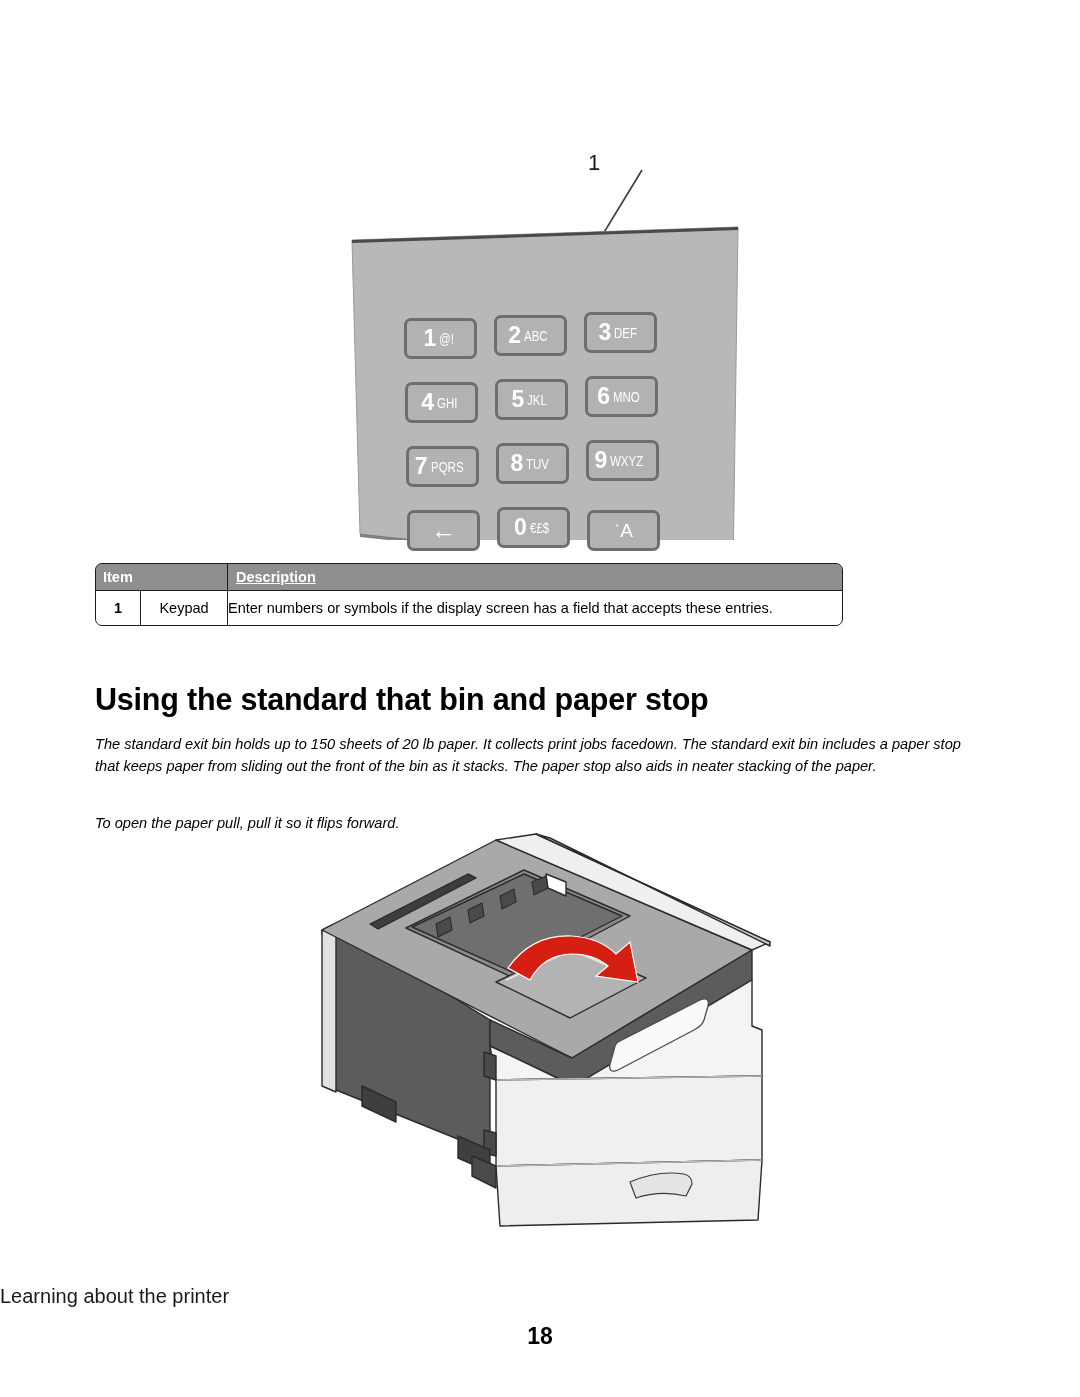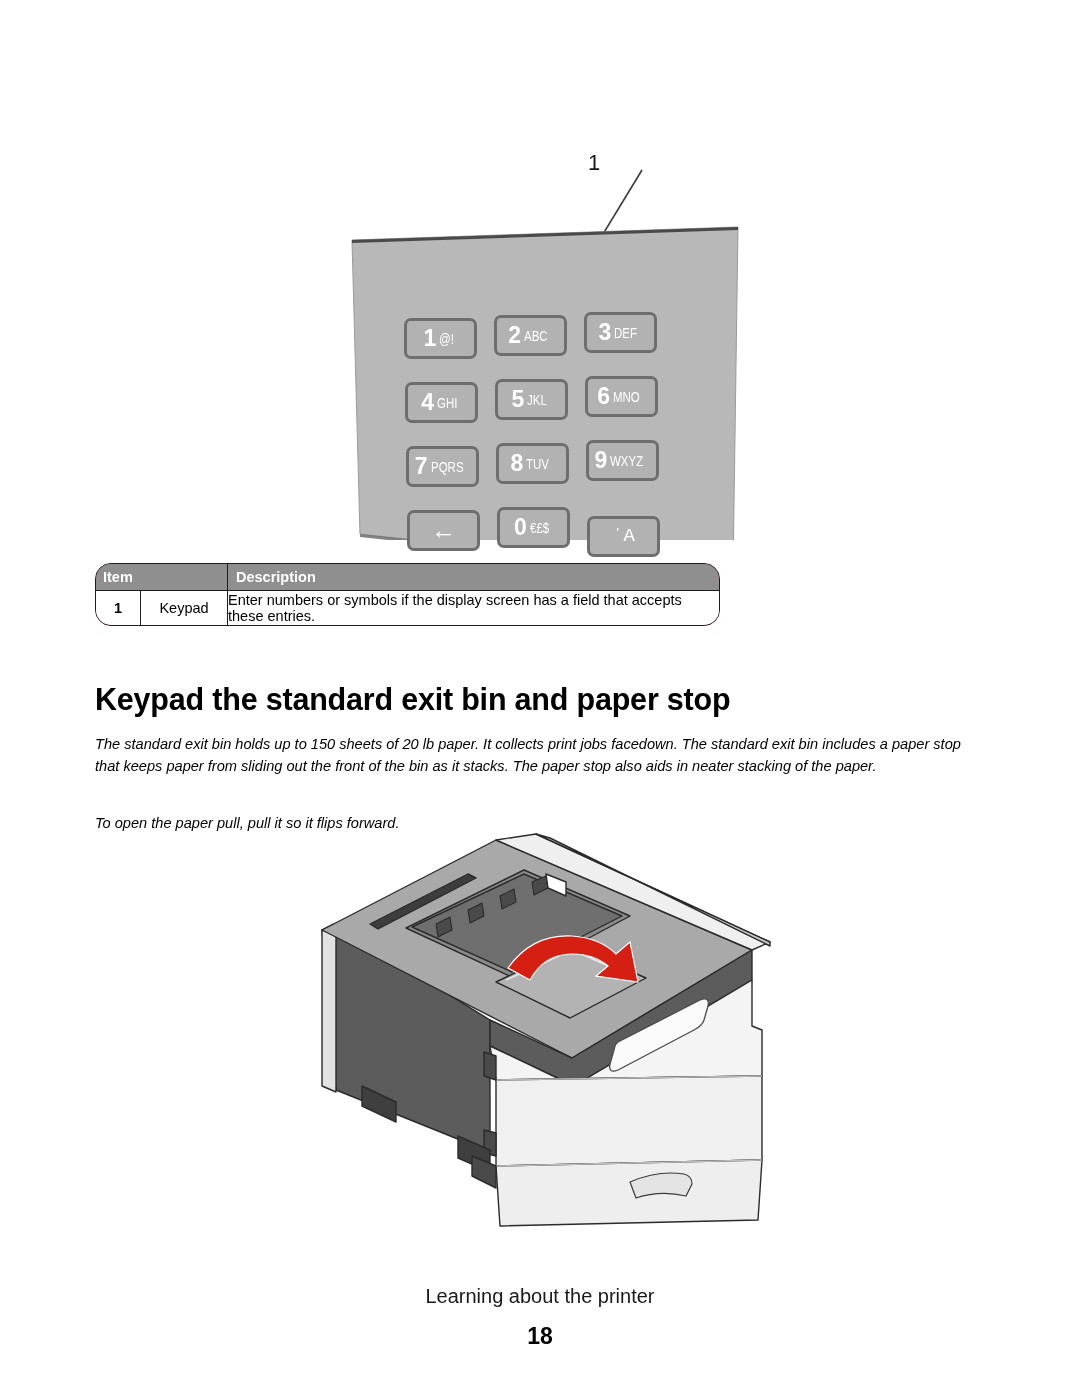--- a/index.html
+++ b/index.html
@@ -93,25 +93,25 @@
     font-size: 19px;
     line-height: 1;
     font-weight: 400;
   }
 
   
   .item-table {
     position: absolute;
     left: 95px;
     top: 563px;
-    width: 625px;
+    width: 748px;
     border-collapse: separate;
     border-spacing: 0;
     border: 1.5px solid #1c1c1c;
-    border-radius: 16px;
+    border-radius: 7px;
     overflow: hidden;
     background: #ec4899;
   }
   .item-table th,
   .item-table td {
     font-size: 14.5px;
     font-family: "Liberation Sans", sans-serif;
     padding: 0;
     vertical-align: middle;
   }
@@ -120,20 +120,21 @@
     color: #ffffff;
     font-weight: 700;
     height: 26px;
     text-align: left;
     padding-left: 7px;
     border-bottom: 1.5px solid #1c1c1c;
   }
   .item-table thead th.desc-head {
     border-left: 1.5px solid #1c1c1c;
     padding-left: 8px;
+    text-decoration: underline;
   }
   .item-table tbody td {
     height: 28px;
     background: #ffffff;
   }
   .item-table td.col-num {
     width: 44px;
     text-align: center;
     font-weight: 700;
   }
@@ -178,21 +179,21 @@
     width: 480px;
     height: 420px;
   }
 
   
   .footer-title {
     position: absolute;
     left: 0;
     top: 1285px;
     width: 1080px;
-    text-align: center;
+    text-align: left;
     font-size: 20px;
     color: #1a1a1a;
   }
   .footer-page {
     position: absolute;
     left: 0;
     top: 1323px;
     width: 1080px;
     text-align: center;
     font-size: 23px;
@@ -259,21 +260,21 @@
       <span class="letters">WXYZ</span>
     </div>
 
     <div class="key" style="left:3px; top:192px;">
       <span class="arrow-glyph">←</span>
     </div>
     <div class="key" style="left:93px; top:189px;">
       <span class="digit">0</span>
       <span class="letters">€£$</span>
     </div>
-    <div class="key" style="left:183px; top:198px;font-family:Liberation Mono, monospace;">
+    <div class="key" style="left:183px; top:192px;">
       <span class="shift-glyph">ˈA</span>
     </div>
   </div>
 </div>
 
 <table class="item-table">
   <thead>
     <tr>
       <th colspan="2">Item</th>
       <th class="desc-head">Description</th>
@@ -281,21 +282,21 @@
   </thead>
   <tbody>
     <tr>
       <td class="col-num">1</td>
       <td class="col-name">Keypad</td>
       <td class="col-desc">Enter numbers or symbols if the display screen has a field that accepts these entries.</td>
     </tr>
   </tbody>
 </table>
 
-<h1 class="section-heading">Keypad the standard exit bin and paper stop</h1>
+<h1 class="section-heading">Using the standard that bin and paper stop</h1>
 <p class="para para-1">The standard exit bin holds up to 150 sheets of 20 lb paper. It collects print jobs facedown. The standard exit bin includes a paper stop that keeps paper from sliding out the front of the bin as it stacks. The paper stop also aids in neater stacking of the paper.</p>
 <p class="para para-2">To open the paper pull, pull it so it flips forward.</p>
 
 <svg class="figure-printer" viewBox="0 0 480 420" width="480" height="420">
   <g stroke="#2b2b2b" stroke-width="1.4" stroke-linejoin="round">
 
     <polygon points="22,100 34,94 190,190 190,322 36,260" fill="#5c5c5c"></polygon>
     <polygon points="22,100 36,104 36,262 22,256" fill="#e2e2e2"></polygon>
 
     <polygon points="22,100 196,10 452,120 272,228" fill="#a9a9a9"></polygon>

